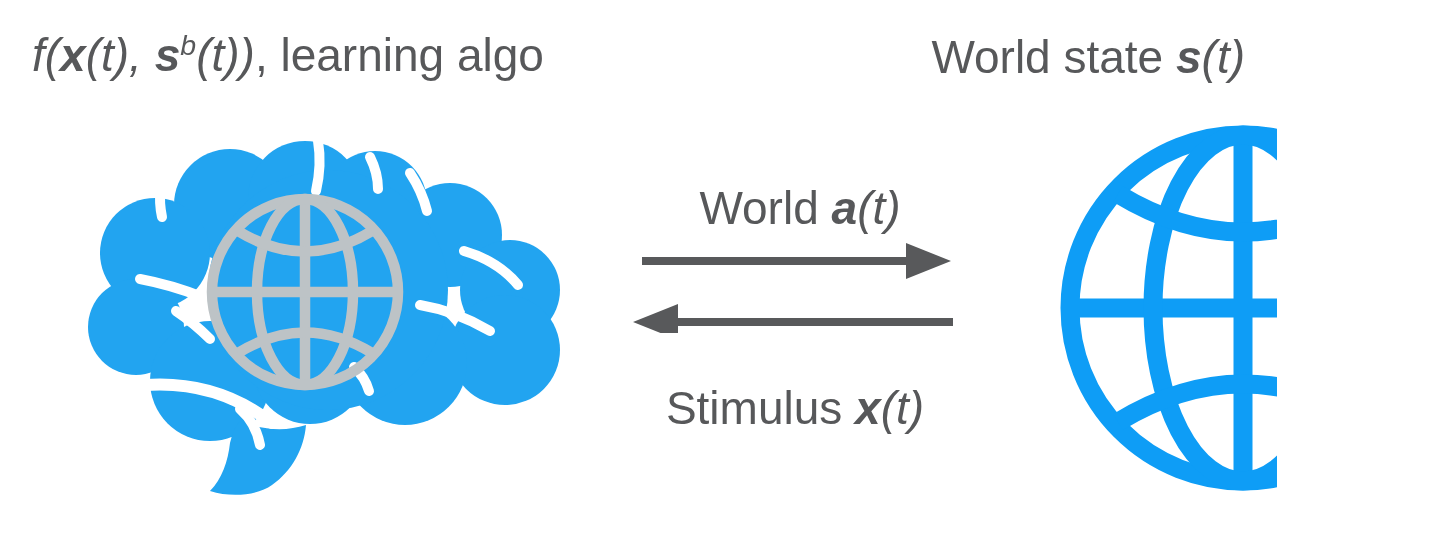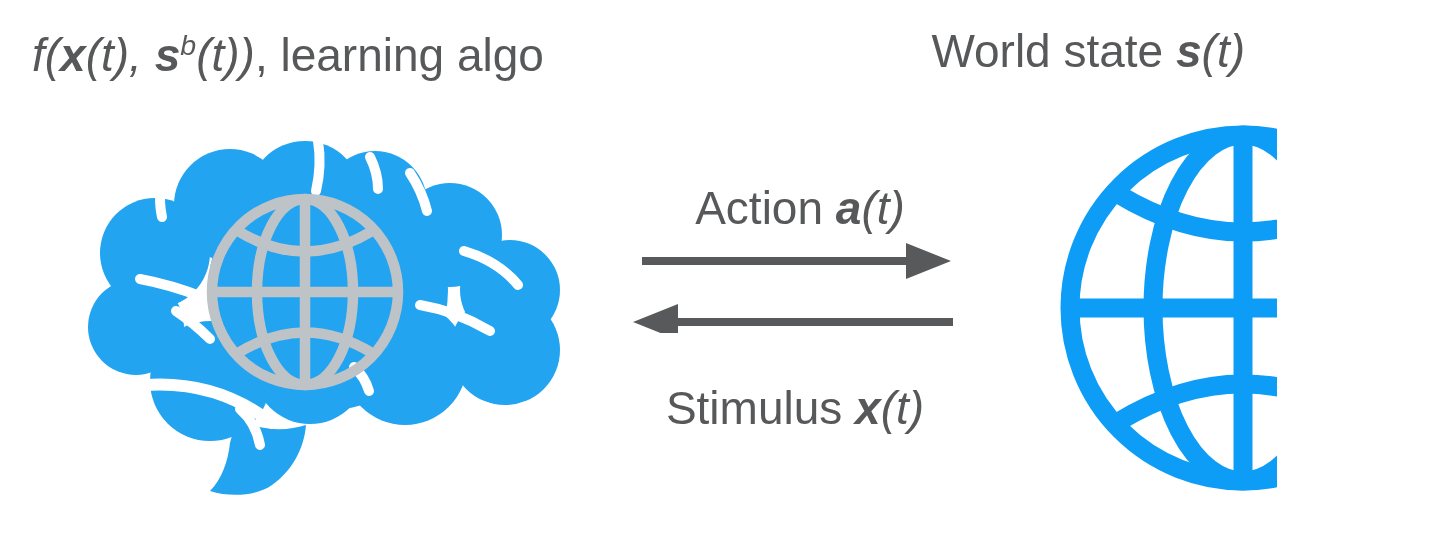--- a/index.html
+++ b/index.html
@@ -13,21 +13,21 @@
     color: #57585A;
   }
   .title {
     position: absolute;
     font-size: 46px;
     line-height: 1.1;
     white-space: nowrap;
     color: #57585A;
   }
   .title-left  { left: 32px;  top: 30px; }
-  .title-right { right: 32px; top: 26px; }
+  .title-right { right: 32px; top: 32px; }
   .flow-label {
     position: absolute;
     width: 330px;
     text-align: center;
     font-size: 46px;
     line-height: 1.05;
     white-space: nowrap;
     color: #57585A;
   }
   .flow-label.action   { left: 635px; top: 184px; }
@@ -106,21 +106,21 @@
       <circle cx="245" cy="187" r="93"></circle>
       <line x1="245" y1="94" x2="245" y2="280"></line>
       <line x1="152" y1="187" x2="338" y2="187"></line>
       <ellipse cx="245" cy="187" rx="48" ry="93"></ellipse>
       <path d="M 178 126 Q 245 167 312 126"></path>
       <path d="M 178 248 Q 245 207 312 248"></path>
     </g>
   </svg>
 
   <div class="flow-label action">
-    <span>Action </span><span class="bi">a</span><span class="it">(t)</span>
+    <span>World </span><span class="bi">a</span><span class="it">(t)</span>
   </div>
 
   <svg class="arrows-svg" viewBox="0 0 330 95" aria-hidden="true">
     <g>
       <line x1="12" y1="23" x2="278" y2="23" stroke="#58595B" stroke-width="8"></line>
       <polygon points="276,5 321,23 276,41" fill="#58595B"></polygon>
     </g>
     <g>
       <line x1="44" y1="84" x2="323" y2="84" stroke="#58595B" stroke-width="8"></line>
       <polygon points="48,66 48,102 3,84" fill="#58595B"></polygon>

